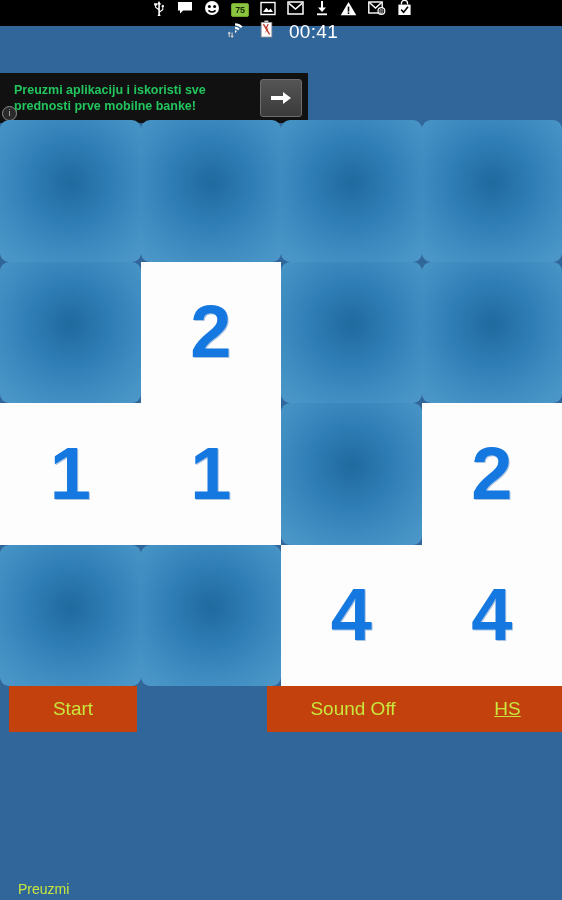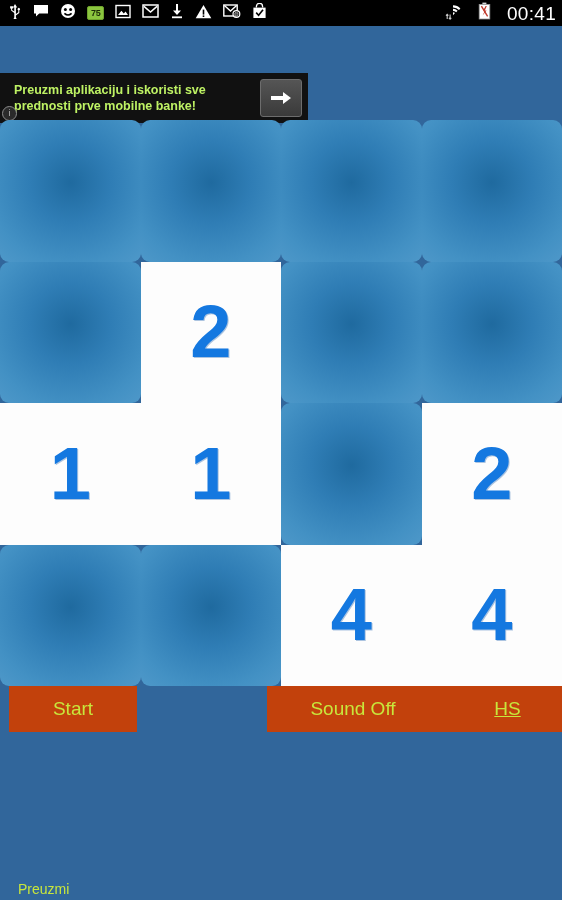--- a/index.html
+++ b/index.html
@@ -9,21 +9,21 @@
     background:#31669B;
     font-family:"Liberation Sans", sans-serif;
     -webkit-font-smoothing:antialiased;
   }
   #app{position:relative;width:562px;height:900px;overflow:hidden;background:#31669B;}
 
   
   .statusbar{
     position:absolute;left:0;top:0;width:562px;height:26px;
     background:#000;display:flex;align-items:center;
-    box-sizing:border-box;padding:0 6px 0 8px;
+    box-sizing:border-box;padding:0 6px 0 8px;flex-direction:column;
   }
   .sb-left{display:flex;align-items:center;gap:11px;flex:1;}
   .sb-right{display:flex;align-items:center;gap:16px;}
   .sicon{display:block;}
   .badge75{
     background:#8BC53F;color:#1a2a06;font-size:9px;font-weight:bold;
     border-radius:2px;padding:1px 3px;line-height:10px;letter-spacing:-0.3px;
     border:1px solid #6fa32d;
   }
   .clock{color:#fff;font-size:19px;line-height:19px;letter-spacing:0.3px;font-weight:400;}
@@ -45,21 +45,21 @@
   .app-icon i.on{background:#ffffff;}
   .app-title{color:#f2f2f2;font-size:20px;font-weight:400;white-space:nowrap;letter-spacing:0.1px;}
 
   
   .adbar{
     position:absolute;left:0;top:73px;width:308px;height:50px;
     background:#111;display:flex;align-items:center;box-sizing:border-box;
     padding:0 6px 0 14px;
   }
   .ad-text{
-    color:#bef264;font-size:12.5px;line-height:16px;flex:1;
+    color:#22c55e;font-size:12.5px;line-height:16px;flex:1;
     padding-right:6px;font-weight:bold;
   }
   .ad-arrow{
     width:40px;height:36px;flex:0 0 auto;
     background:linear-gradient(#555,#3a3a3a);
     border:1px solid #6d6d6d;border-radius:3px;
     display:flex;align-items:center;justify-content:center;
   }
   .ad-info{
     position:absolute;left:2px;bottom:2px;width:13px;height:13px;border-radius:50%;

